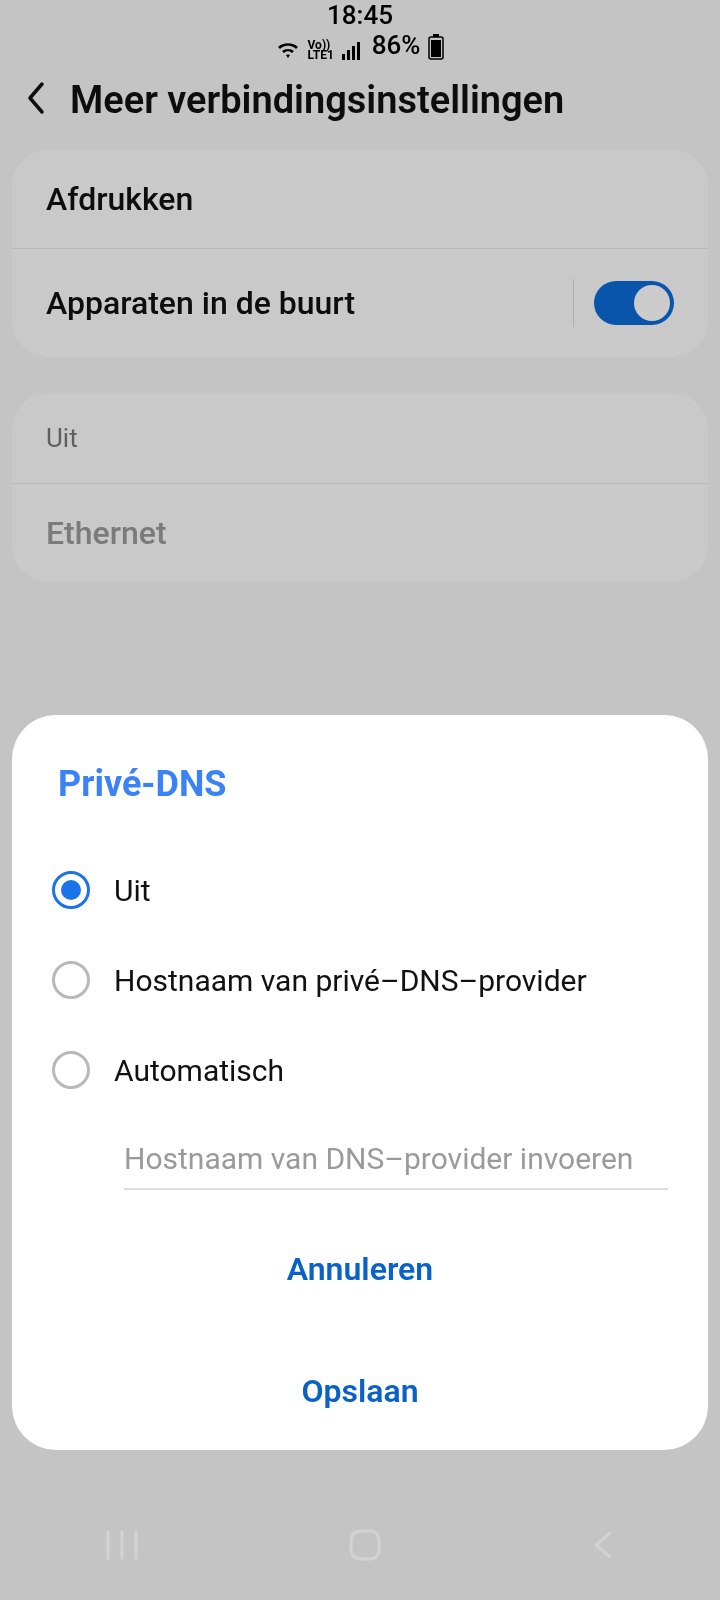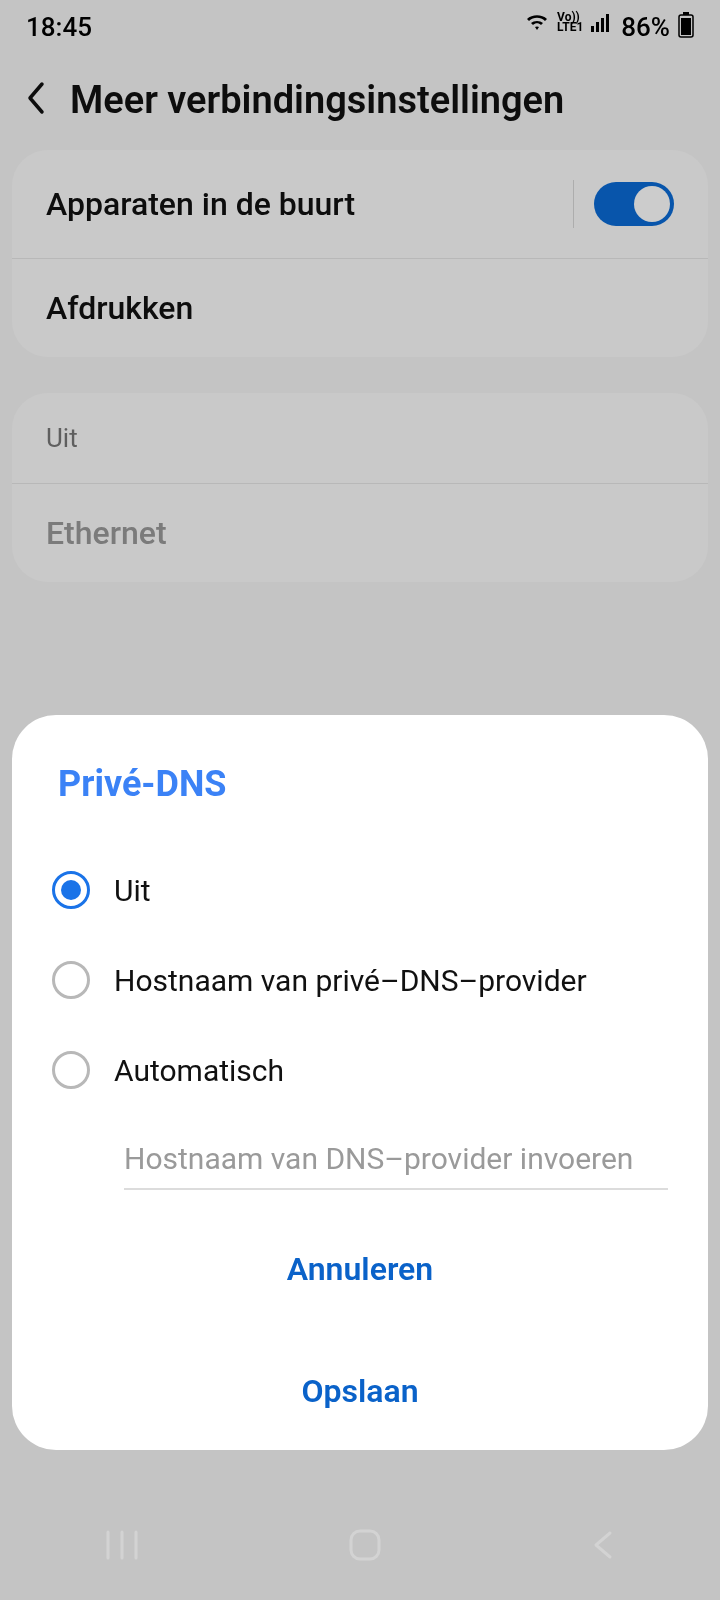--- a/index.html
+++ b/index.html
@@ -9,23 +9,23 @@
   .scrim {
     position: absolute; inset: 0; background: rgba(0,0,0,0.20);
     z-index: 5;
     pointer-events: none;
   }
 
   
   .status-bar {
     height: 54px; display: flex; align-items: center; justify-content: space-between;
     padding: 0 26px; color: #000; font-size: 26px; font-weight: 500;
-    position: relative; z-index: 1;
-  }
-  .status-right { display: flex; align-items: flex-start; gap: 8px; }
+    position: relative; z-index: 1; flex-direction: column;
+  }
+  .status-right { display: flex; align-items: flex-end; gap: 8px; }
   .status-right .icon { display: inline-flex; }
   .battery-pct { font-size: 26px; }
 
   
   .header {
     display: flex; align-items: center; gap: 20px;
     padding: 24px 22px 28px 22px; position: relative; z-index: 1;
   }
   .header-title { font-size: 38px; font-weight: 600; color: #111; }
 
@@ -142,32 +142,32 @@
       </svg>
   </span>
   <span class="header-title">Meer verbindingsinstellingen</span>
 </div>
 
 <div class="content">
 
   <div class="card">
     <div class="row">
       <div class="row-labels">
+        <span class="row-title">Afdrukken</span>
+      </div>
+    </div>
+    <div class="row">
+      <div class="row-labels">
         <span class="row-title">Apparaten in de buurt</span>
       </div>
       <div class="toggle-wrap">
         <div class="toggle-divider"></div>
         <div class="toggle">
             <div class="knob"></div>
           </div>
-      </div>
-    </div>
-    <div class="row">
-      <div class="row-labels">
-        <span class="row-title">Afdrukken</span>
       </div>
     </div>
   </div>
 
   <div class="card">
     <div class="row">
       <div class="row-labels">
         <span class="row-sub">Uit</span>
       </div>
     </div>

